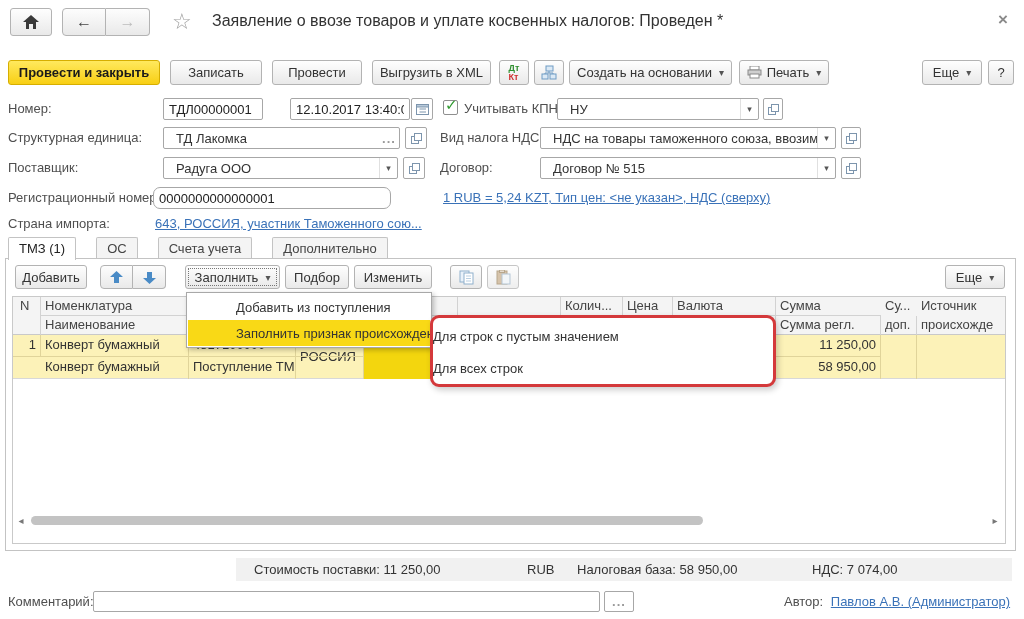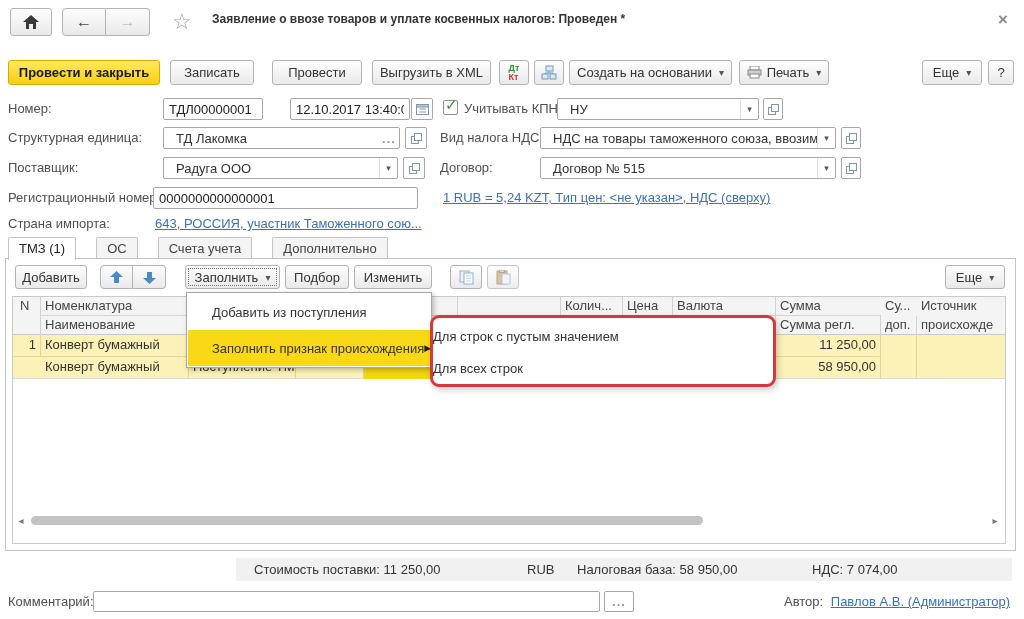--- a/index.html
+++ b/index.html
@@ -61,21 +61,21 @@
   .trow { position:absolute; left:0; top:38px; width:992px; height:44px; background:#fcf2b8; border-bottom:1px solid #d8d8d8; }
   .tc { position:absolute; border-right:1px solid #e0d49a; padding:2px 4px; white-space:nowrap; overflow:hidden; color:#333; }
   .tc.num { text-align:right; }
   .bright { background:#f3d60e; }
   
   .hscroll { position:absolute; left:2px; top:216px; width:988px; height:14px; display:flex; align-items:center; }
   .scr-arrow { color:#777; font-size:10px; width:12px; text-align:center; }
   .thumb { position:absolute; left:16px; top:3px; width:672px; height:9px; background:#c3c3c3; border-radius:5px; }
   
   .menu { position:absolute; left:186px; top:292px; width:246px; background:#fff; border:1px solid #a8a8a8; box-shadow:2px 2px 5px rgba(0,0,0,.25); z-index:50; padding:1px; }
-  .mi { height:36px; display:flex; align-items:center; padding-left:24px; padding-right:10px; color:#333; white-space:nowrap; }
+  .mi { height:26px; display:flex; align-items:center; padding-left:48px; padding-right:10px; color:#333; white-space:nowrap; }
   .mi.hl { background:#f9d916; }
   .mi .sub-arr { margin-left:auto; font-size:9px; color:#222; }
   .submenu { position:absolute; left:430px; top:315px; width:346px; height:72px; background:#fff; border:3px solid #d4393b; border-radius:9px; box-shadow:2px 3px 6px rgba(0,0,0,.2); z-index:51; }
   .smi { height:32px; display:flex; align-items:center; color:#333; white-space:nowrap; }
   
   .fstrip { position:absolute; left:236px; top:558px; width:776px; height:23px; background:#f1f1f1; }
   .fitem { position:absolute; top:4px; white-space:nowrap; color:#333; }
   svg { display:block; }
 </style>
 </head>
@@ -90,27 +90,27 @@
   </div>
   <div class="navgroup" style="left:62px;top:8px;">
     <div class="navbtn first" style="color:#444;">
         <span>←</span>
       </div>
     <div class="navbtn last" style="color:#bdbdbd;">
         <span>→</span>
       </div>
   </div>
   <div class="abs" style="left:172px;top:9px;font-size:22px;color:#9e9e9e;"><span>☆</span></div>
-  <div class="abs" style="left:212px;top:12px;font-size:12px;font-weight:bold;color:#333;">Заявление о ввозе товаров и уплате косвенных налогов: Проведен *</div>
+  <div class="abs" style="left:212px;top:12px;font-size:16px;font-weight:normal;color:#333;">Заявление о ввозе товаров и уплате косвенных налогов: Проведен *</div>
   <div class="abs" style="left:998px;top:10px;font-size:17px;font-weight:bold;color:#8a8a8a;"><span>×</span></div>
 
   <button class="btn btn-yellow" style="left:8px;top:60px;width:152px;">
       <span>Провести и закрыть</span>
     </button>
-  <button class="btn" style="left:170px;top:60px;width:84px;">
+  <button class="btn" style="left:170px;top:60px;width:92px;">
       <span>Записать</span>
     </button>
   <button class="btn" style="left:272px;top:60px;width:90px;">
       <span>Провести</span>
     </button>
   <button class="btn" style="left:372px;top:60px;width:119px;">
       <span>Выгрузить в XML</span>
     </button>
   <div class="ibtn" style="left:499px;top:60px;width:30px;height:25px;">
     <div style="font-size:9px;font-weight:bold;line-height:9px;text-align:left;">
@@ -213,21 +213,21 @@
     <span class="arr">▾</span>
   </div>
   <div class="sqbtn" style="left:841px;top:157px;width:20px;">
     <svg width="11" height="11" viewBox="0 0 11 11">
       <rect x="0.5" y="3.5" width="7" height="7" fill="#fff" stroke="#7d95ad"></rect>
         <rect x="3.5" y="0.5" width="7" height="7" fill="#fff" stroke="#7d95ad"></rect>
     </svg>
   </div>
 
   <div class="lbl" style="left:8px;top:190px;">Регистрационный номер:</div>
-  <input class="fld" style="left: 153px; top: 187px; width: 265px;" value="0000000000000001">
+  <input class="fld" style="left: 153px; top: 187px; width: 238px; border-radius: 7px;" value="0000000000000001">
   <a class="link" style="left:443px;top:190px;">1 RUB = 5,24 KZT, Тип цен: &lt;не указан&gt;, НДС (сверху)</a>
 
   <div class="lbl" style="left:8px;top:216px;">Страна импорта:</div>
   <a class="link" style="left:155px;top:216px;">643, РОССИЯ, участник Таможенного сою...</a>
 
   <div class="tabs">
     <div class="tab active"><span>ТМЗ (1)</span></div>
     <div class="tab"><span>ОС</span></div>
     <div class="tab"><span>Счета учета</span></div>
     <div class="tab"><span>Дополнительно</span></div>

